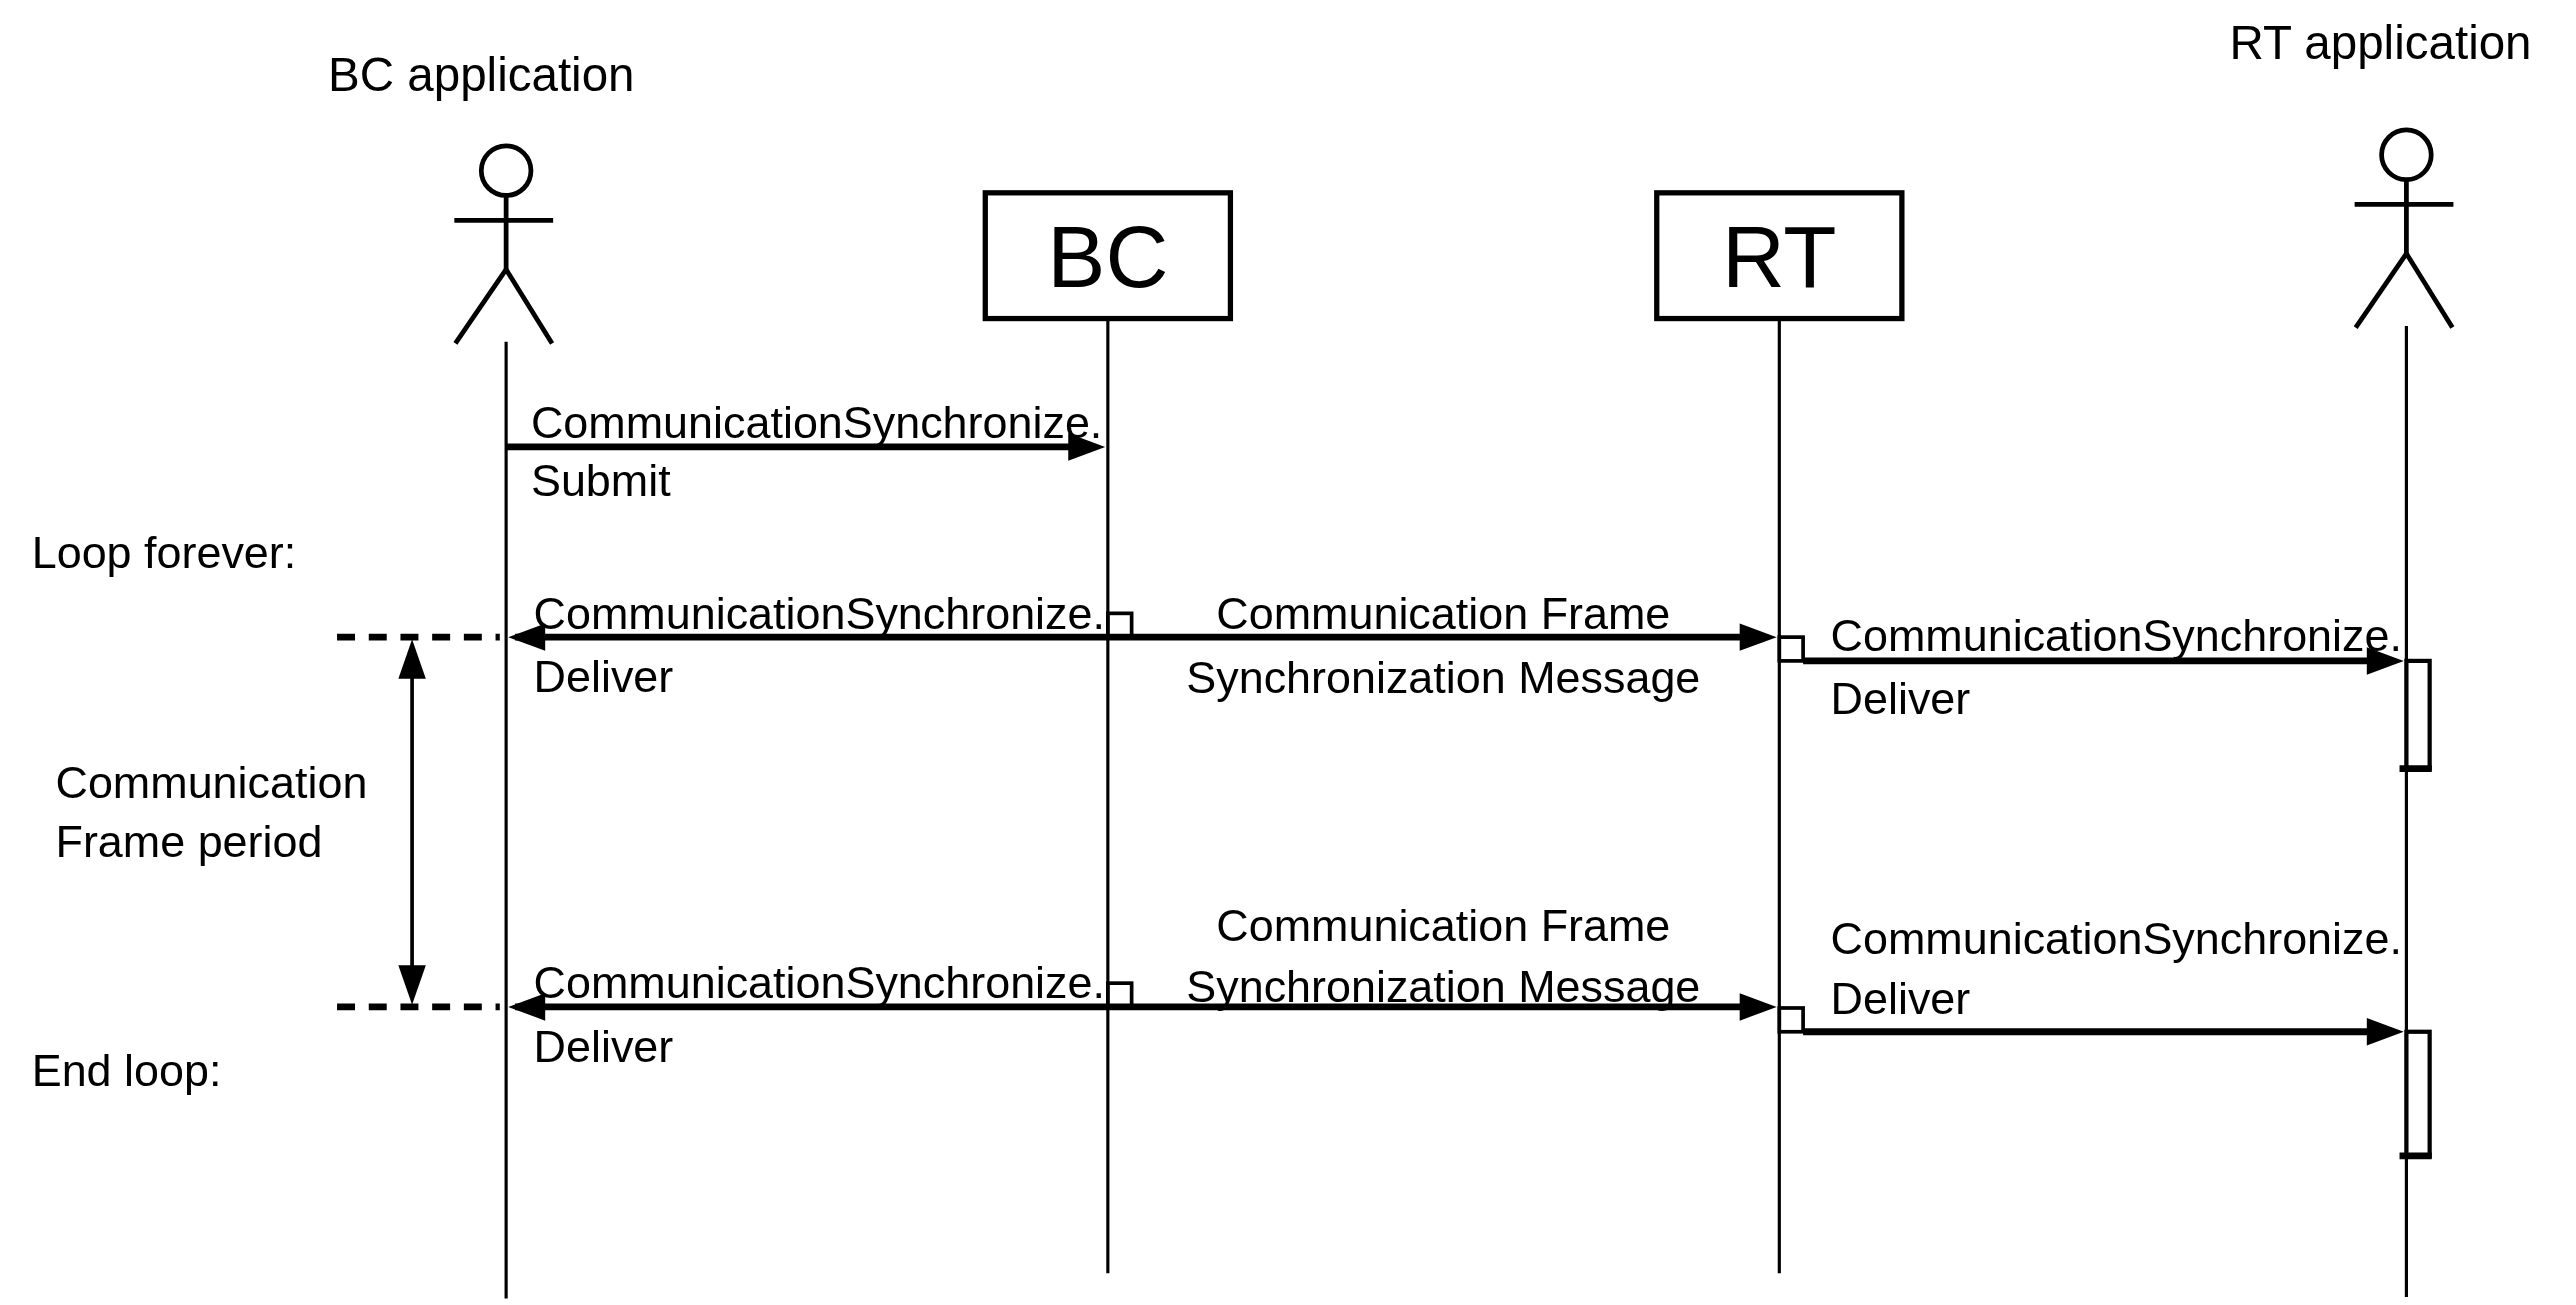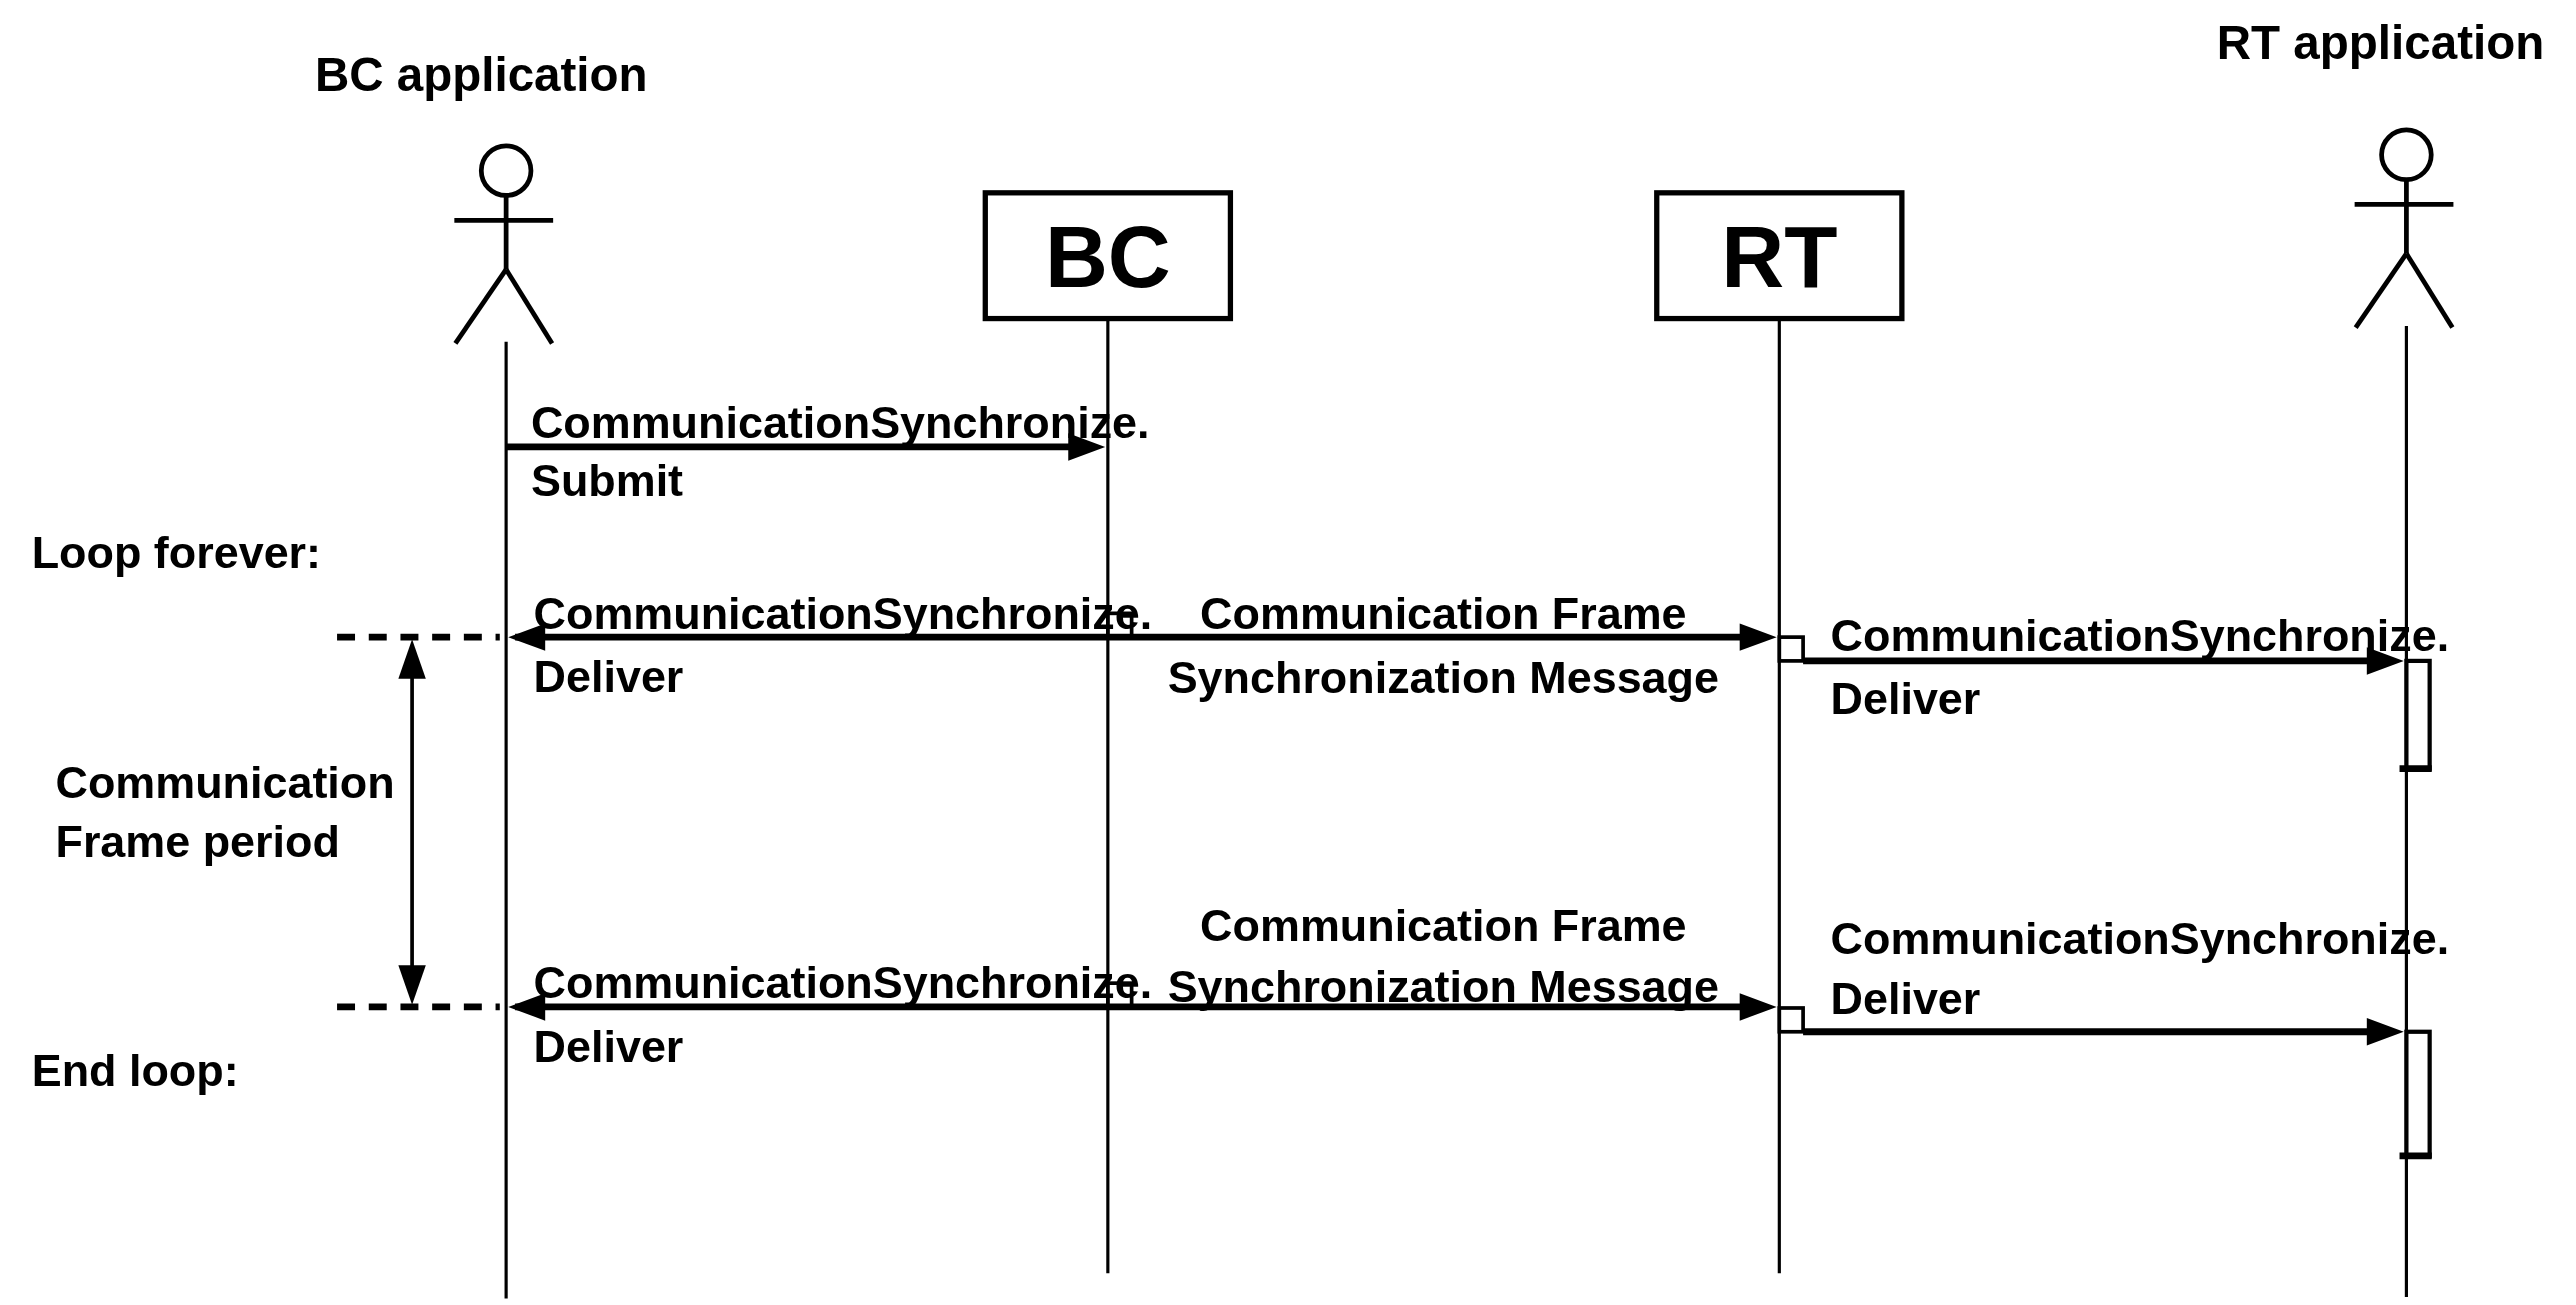--- a/index.html
+++ b/index.html
@@ -3,21 +3,20 @@
 <meta charset="utf-8">
 <style>
   html, body {
     margin: 0;
     padding: 0;
     background: #ffffff;
   }
   .diagram-wrap {
     width: 100%;
     background: #3b82f6;
-    font-weight: bold;
   }
   svg {
     display: block;
     width: 100%;
     height: auto;
     background: #ffffff;
     font-family: "Liberation Sans", "DejaVu Sans", sans-serif;
   }
   .stroke {
     stroke: #000000;

